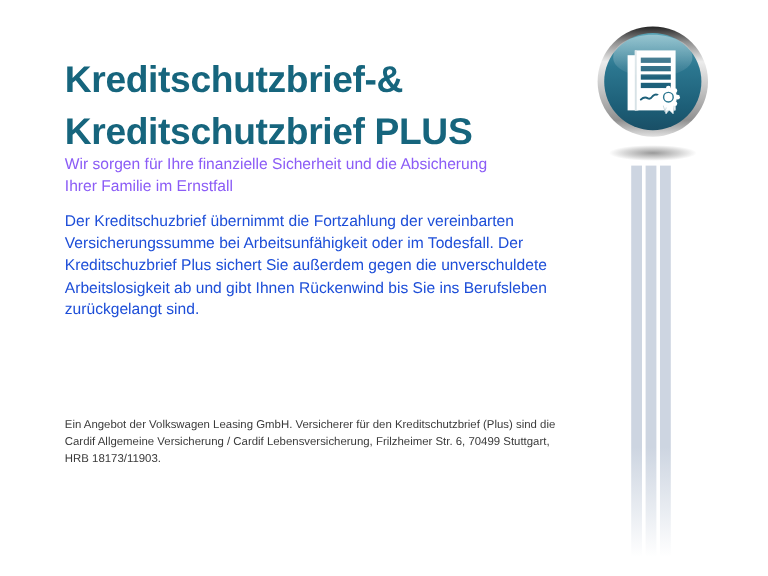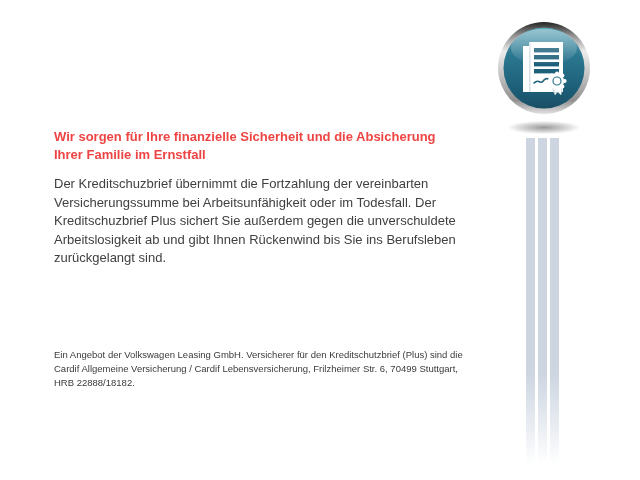--- a/index.html
+++ b/index.html
@@ -12,27 +12,27 @@
   }
   .pre{white-space:pre-line;}
 
   .title{
     position:absolute;left:54px;top:24px;width:480px;
     font-size:31px;font-weight:bold;line-height:43px;
     color:#16657d;letter-spacing:-0.3px;
   }
   .subtitle{
     position:absolute;left:54px;top:128px;width:470px;
-    font-size:13px;font-weight:bold;line-height:18px;
-    color:#ef4444;
+    font-size:13px;font-weight:normal;line-height:18px;
+    color:#8b5cf6;
   }
   .body-text{
     position:absolute;left:54px;top:175px;width:475px;
     font-size:13px;font-weight:normal;line-height:18.5px;
-    color:#404040;
+    color:#1d4ed8;
   }
   .cta{
     position:absolute;left:54px;top:293px;width:470px;
     font-size:20px;font-weight:bold;line-height:26px;
     color:#16657d;
   }
   .legal{
     position:absolute;left:54px;top:348px;width:470px;
     font-size:9.5px;line-height:14px;
     color:#3a3a3a;
@@ -57,34 +57,36 @@
   }
   .stripe.s1{left:526px;}
   .stripe.s2{left:538px;}
   .stripe.s3{left:550px;}
 </style>
 </head>
 <body>
 
 <div class="page">
 
+  <h1 class="title pre">Kreditschutzbrief-&amp;
+Kreditschutzbrief PLUS</h1>
 
   <div class="subtitle pre">Wir sorgen für Ihre finanzielle Sicherheit und die Absicherung
 Ihrer Familie im Ernstfall</div>
 
   <div class="body-text pre">Der Kreditschuzbrief übernimmt die Fortzahlung der vereinbarten
 Versicherungssumme bei Arbeitsunfähigkeit oder im Todesfall. Der
 Kreditschuzbrief Plus sichert Sie außerdem gegen die unverschuldete
 Arbeitslosigkeit ab und gibt Ihnen Rückenwind bis Sie ins Berufsleben
 zurückgelangt sind.</div>
 
 
   <div class="legal pre">Ein Angebot der Volkswagen Leasing GmbH. Versicherer für den Kreditschutzbrief (Plus) sind die
 Cardif Allgemeine Versicherung / Cardif Lebensversicherung, Frilzheimer Str. 6, 70499 Stuttgart,
-HRB 22888/18182.</div>
+HRB 18173/11903.</div>
 
   <span class="badge">
     <svg width="96" height="96" viewBox="0 0 96 96" aria-hidden="true">
       <defs>
         <linearGradient id="ringGrad" x1="0" y1="0" x2="0" y2="1">
           <stop offset="0" stop-color="#232323"></stop>
           <stop offset="0.14" stop-color="#8d8d8d"></stop>
           <stop offset="0.32" stop-color="#ececec"></stop>
           <stop offset="0.58" stop-color="#c3c3c3"></stop>
           <stop offset="0.85" stop-color="#909090"></stop>

